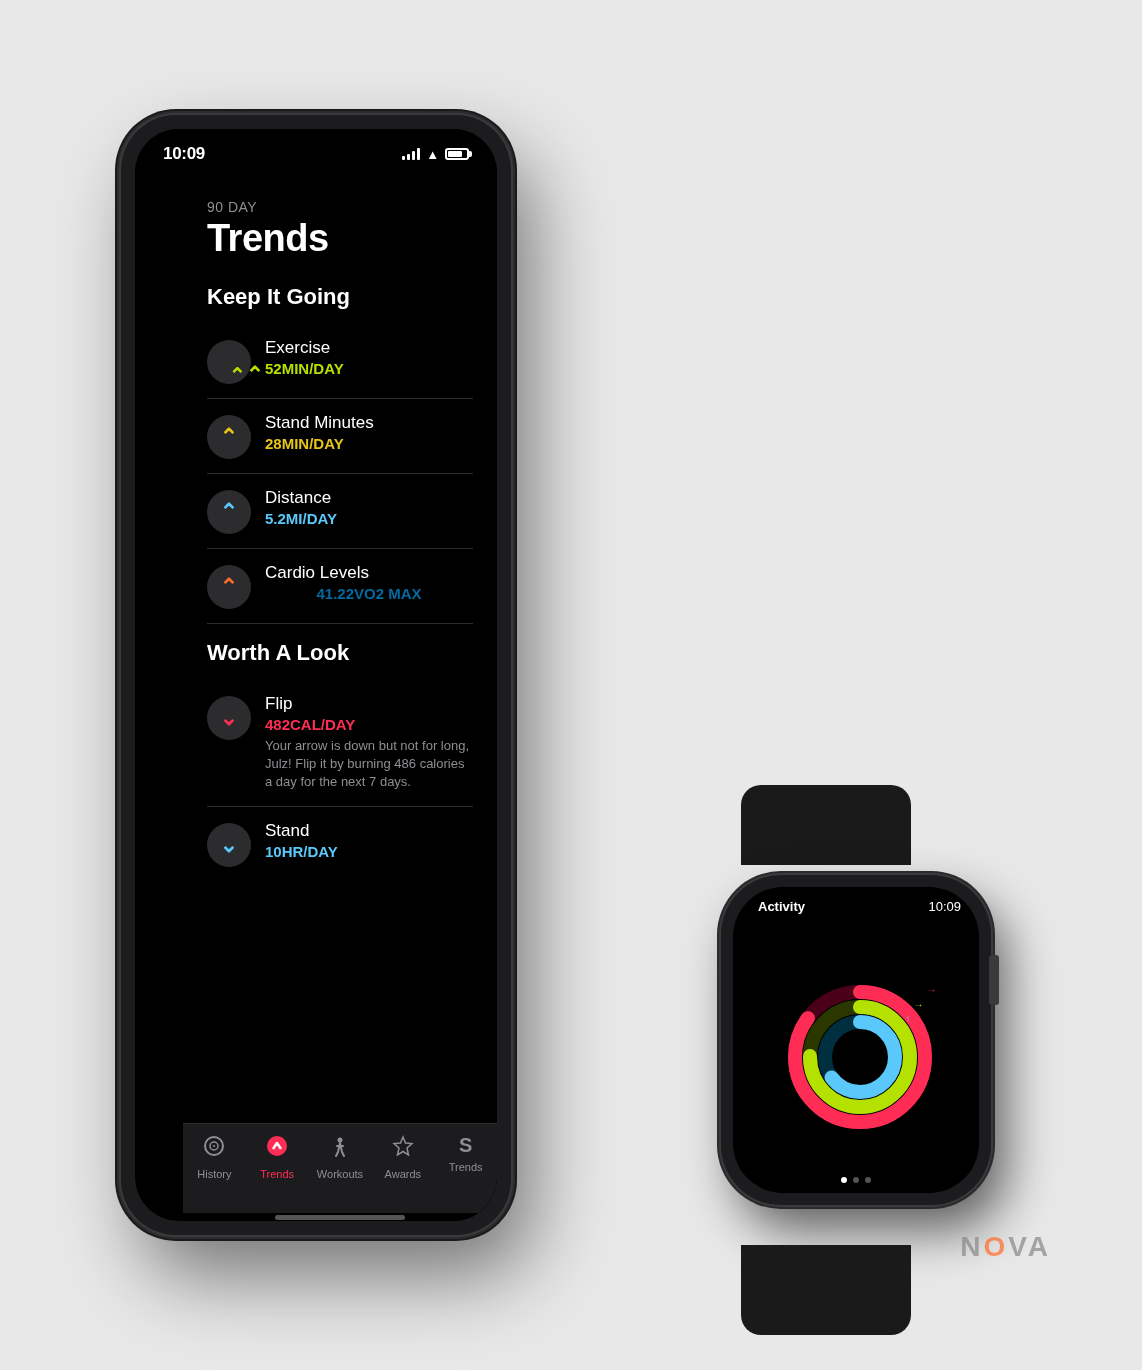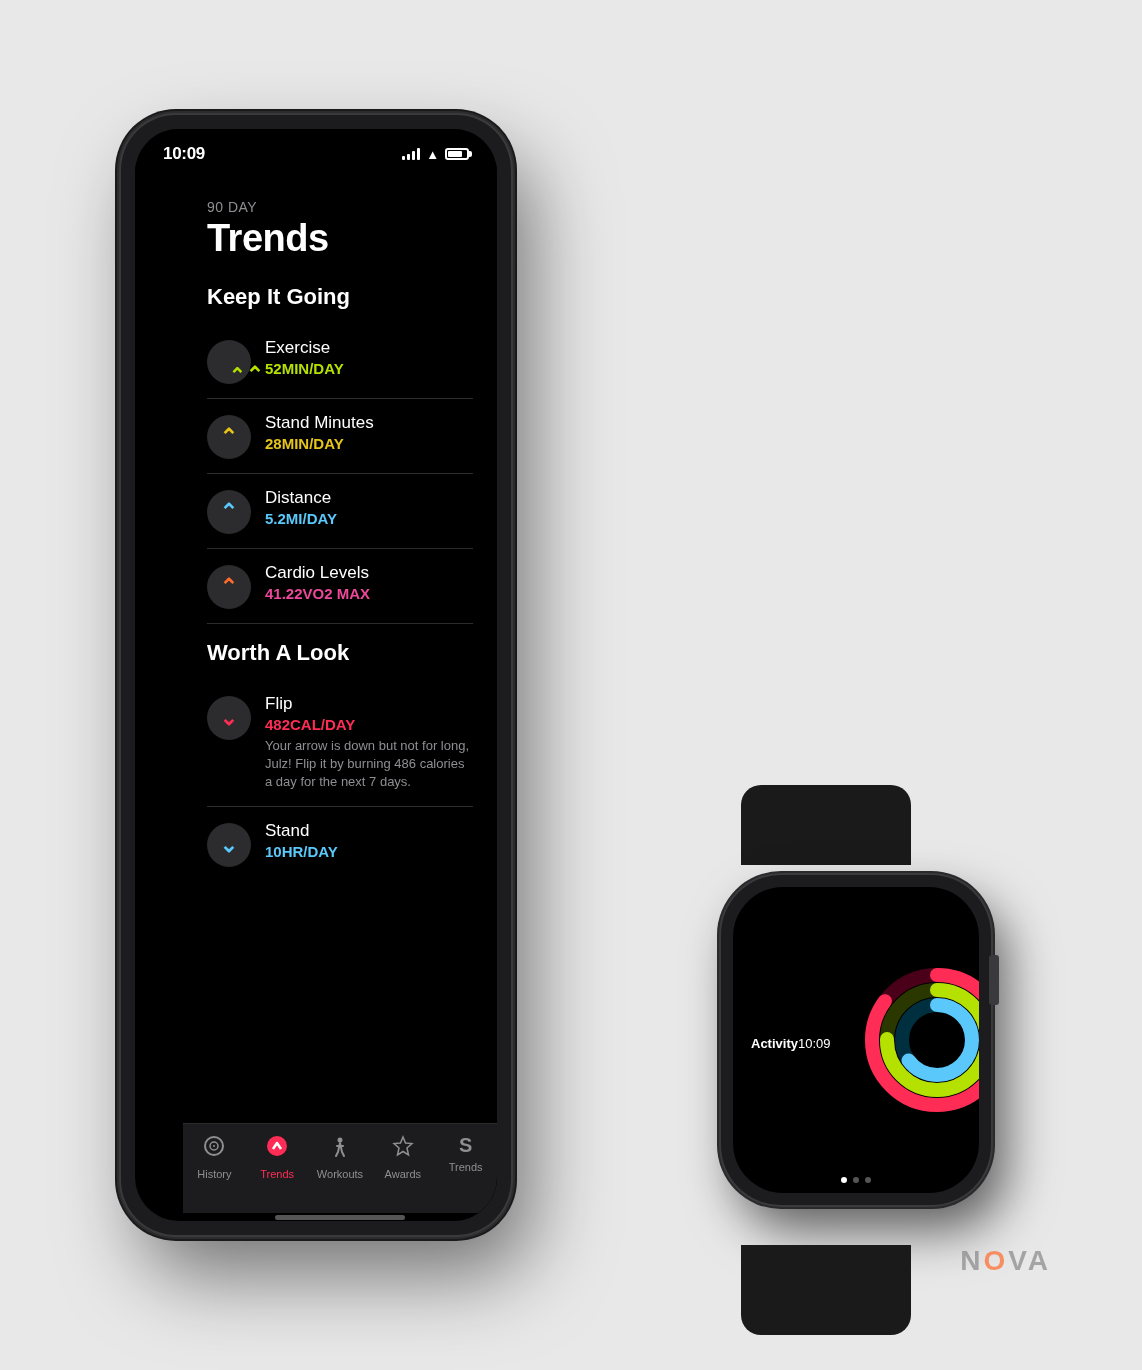--- a/index.html
+++ b/index.html
@@ -231,21 +231,21 @@
 
     .trend-desc {
       color: #8e8e93;
       font-size: 13px;
       line-height: 1.4;
     }
 
     .color-green { color: #b5e100; }
     .color-yellow { color: #e6c419; }
     .color-blue { color: #5ac8fa; }
-    .color-orange { color: #ec4899; }
+    .color-orange { color: #0369a1; text-align: center; }
     .color-pink { color: #ff2d55; }
     .color-teal { color: #5ac8fa; }
 
     
     .tab-bar {
       background: #1c1c1e;
       border-top: 1px solid #2c2c2e;
       height: 90px;
       display: flex;
       align-items: flex-start;
@@ -328,21 +328,22 @@
     .watch-screen {
       position: absolute;
       top: 12px;
       left: 12px;
       right: 12px;
       bottom: 12px;
       background: #000;
       border-radius: 50px;
       overflow: hidden;
       display: flex;
-      flex-direction: row;
+      flex-direction: column;
+      padding-left: 7px;
     }
 
     .watch-status-bar {
       display: flex;
       justify-content: space-between;
       align-items: center;
       padding: 12px 18px 6px;
       flex-shrink: 0;
     }
 
@@ -418,21 +419,21 @@
       left: 50px;
       width: 170px;
       height: 90px;
       background: #1a1a1a;
       border-radius: 0 0 20px 20px;
     }
 
     
     .nova-watermark {
       position: absolute;
-      bottom: 8px;
+      bottom: 22px;
       right: 20px;
       color: #888;
       font-size: 28px;
       font-weight: 800;
       letter-spacing: 3px;
       opacity: 0.7;
       text-align: right;
     }
 
     .nova-o {

